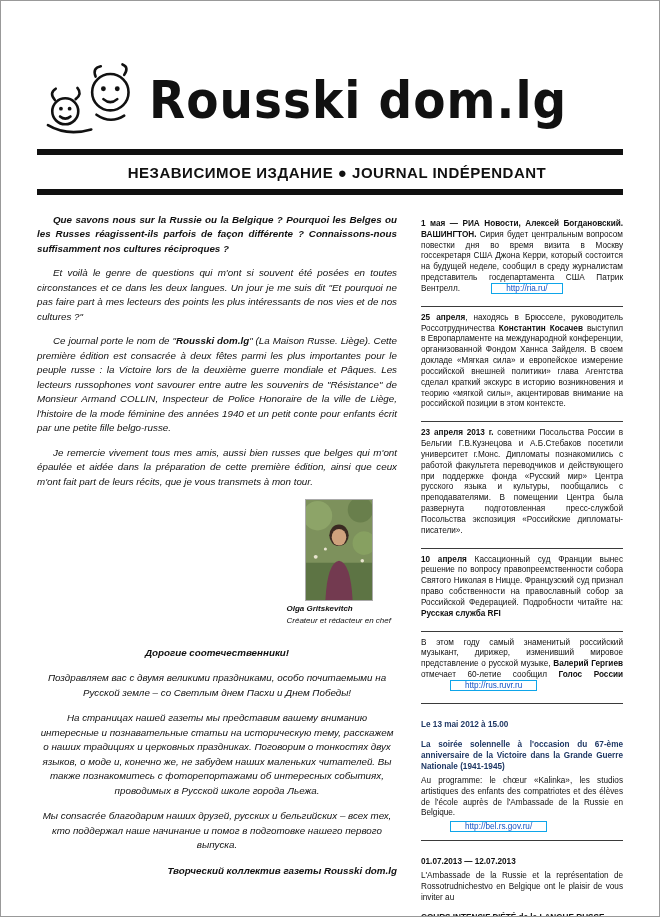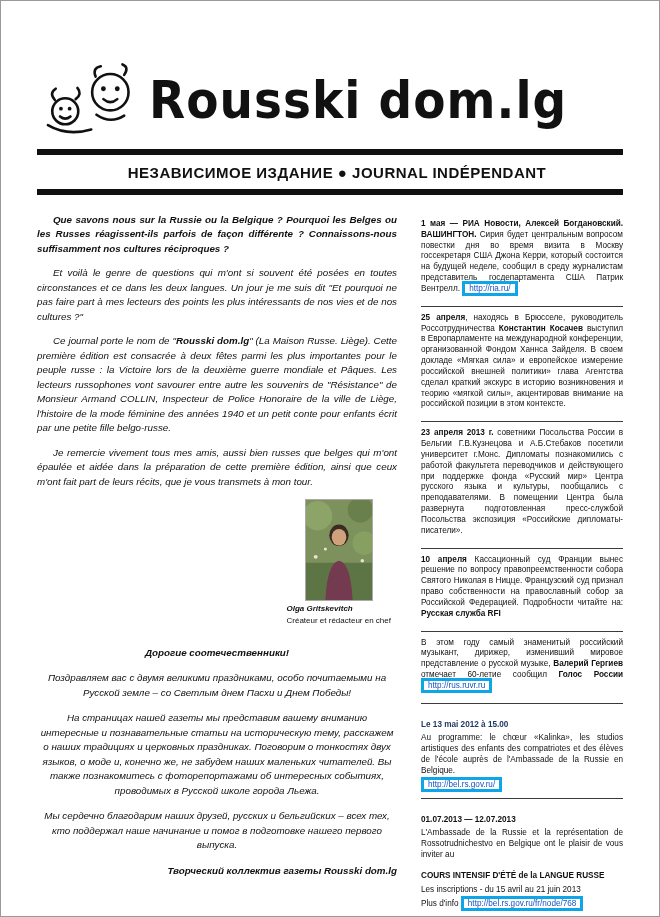--- a/index.html
+++ b/index.html
@@ -44,39 +44,40 @@
     width: 360px; flex: 0 0 360px;
     font-size: 9.8px; line-height: 1.48;
     text-align: justify;
   }
   .col-left p { margin: 0 0 10px; text-indent: 16px; font-style: italic; }
   .bold-lead { font-weight: bold; }
   .photo-row { display: flex; justify-content: flex-end; margin: 2px 6px 4px 0; }
   .photo-row figure { margin: 0; }
   .photo-svg { width: 68px; height: 102px; border: 1px solid #aaa; display: block; margin: 0 auto 2px; }
   .cap-name { font-weight: bold; font-style: italic; font-size: 8px; }
-  .cap-role { font-size: 8px; }
+  .cap-role { font-style: italic; font-size: 8px; }
   .address { text-align: center; margin-top: 19px; }
   .address p { text-indent: 0; margin: 0 0 11px; }
   .address-title { font-weight: bold; }
   .signature { text-align: right; font-weight: bold; margin-top: 12px; }
   .col-right {
     flex: 1;
     font-size: 8.2px; line-height: 1.32;
     text-align: justify;
   }
   .news-item { padding: 6px 0 7px; }
   .news-item + .news-item { border-top: 1px solid #3a3a3a; }
   .news-item p { margin: 0 0 4px; }
   .link {
     color: #1353c4;
-    border: 3px solid #0ea5e9;
-    padding: 0 4px;
+    border: 1px solid #0ea5e9;
+    padding: 0 14px;
     text-decoration: none;
     white-space: nowrap;
+    margin-left: 29px;
   }
   .navy { color: #1f3864; }
   b, strong { font-weight: bold; margin-top: 10px; }
   .event-line { display: block; margin-bottom: 3px; }
 </style>
 </head>
 <body>
 
 <div class="page">
 
@@ -135,21 +136,21 @@
             <div class="cap-name">Olga Gritskevitch</div>
             <div class="cap-role">Créateur et rédacteur en chef</div>
           </figcaption>
         </figure>
       </div>
 
       <div class="address">
         <p class="address-title">Дорогие соотечественники!</p>
         <p>Поздравляем вас с двумя великими праздниками, особо почитаемыми на Русской земле – со Светлым днем Пасхи и Днем Победы!</p>
         <p>На страницах нашей газеты мы представим вашему вниманию интересные и познавательные статьи на историческую тему, расскажем о наших традициях и церковных праздниках. Поговорим о тонкостях двух языков, о моде и, конечно же, не забудем наших маленьких читателей. Вы также познакомитесь с фоторепортажами об интересных событиях, проводимых в Русской школе города Льежа.</p>
-        <p>Мы сердечно благодарим наших друзей, русских и бельгийских – всех тех, кто поддержал наше начинание и помог в подготовке нашего первого выпуска.</p>
+        <p>Мы consacrée благодарим наших друзей, русских и бельгийских – всех тех, кто поддержал наше начинание и помог в подготовке нашего первого выпуска.</p>
         <p class="signature"><span>Творческий коллектив газеты </span><span>Rousski dom.lg</span></p>
       </div>
     </section>
 
     <aside class="col-right">
 
       <article class="news-item">
         <p><b>1 мая — РИА Новости, Алексей Богдановский. ВАШИНГТОН.</b><span> Сирия будет центральным вопросом повестки дня во время визита в Москву госсекретаря США Джона Керри, который состоится на будущей неделе, сообщил в среду журналистам представитель госдепартамента США Патрик Вентрелл. </span><a href="#" class="link">http://ria.ru/</a></p>
       </article>
 
@@ -164,20 +165,21 @@
       <article class="news-item">
         <p><b>10 апреля</b><span> Кассационный суд Франции вынес решение по вопросу правопреемственности собора Святого Николая в Ницце. Французский суд признал право собственности на православный собор за Российской Федерацией. Подробности читайте на: </span><b>Русская служба RFI</b></p>
       </article>
 
       <article class="news-item">
         <p><span>В этом году самый знаменитый российский музыкант, дирижер, изменивший мировое представление о русской музыке, </span><b>Валерий Гергиев</b><span> отмечает 60-летие сообщил </span><b>Голос России</b> <a href="#" class="link">http://rus.ruvr.ru</a></p>
       </article>
 
       <article class="news-item">
         <b class="event-line navy">Le 13 mai 2012 à 15.00</b>
+        <b class="event-line navy">La soirée solennelle à l'occasion du 67-ème anniversaire de la Victoire dans la Grande Guerre Nationale (1941-1945)</b>
         <span class="event-line">Au programme: le chœur «Kalinka», les studios artistiques des enfants des compatriotes et des élèves de l'école auprès de l'Ambassade de la Russie en Belgique.</span>
         <a href="#" class="link">http://bel.rs.gov.ru/</a>
       </article>
 
       <article class="news-item">
         <b class="event-line">01.07.2013 — 12.07.2013</b>
         <span class="event-line">L'Ambassade de la Russie et la représentation de Rossotrudnichestvo en Belgique ont le plaisir de vous inviter au</span>
         <b class="event-line">COURS INTENSIF D'ÉTÉ de la LANGUE RUSSE</b>
         <span class="event-line">Les inscriptions - du 15 avril au 21 juin 2013</span>
         <span>Plus d'info </span><a href="#" class="link">http://bel.rs.gov.ru/fr/node/768</a>

